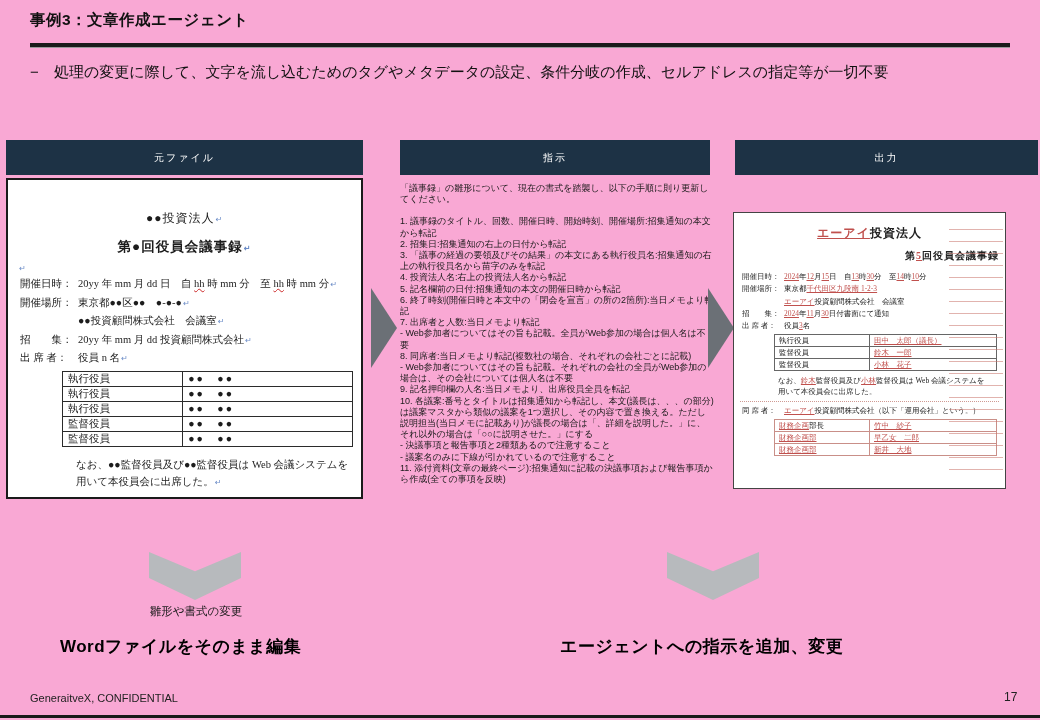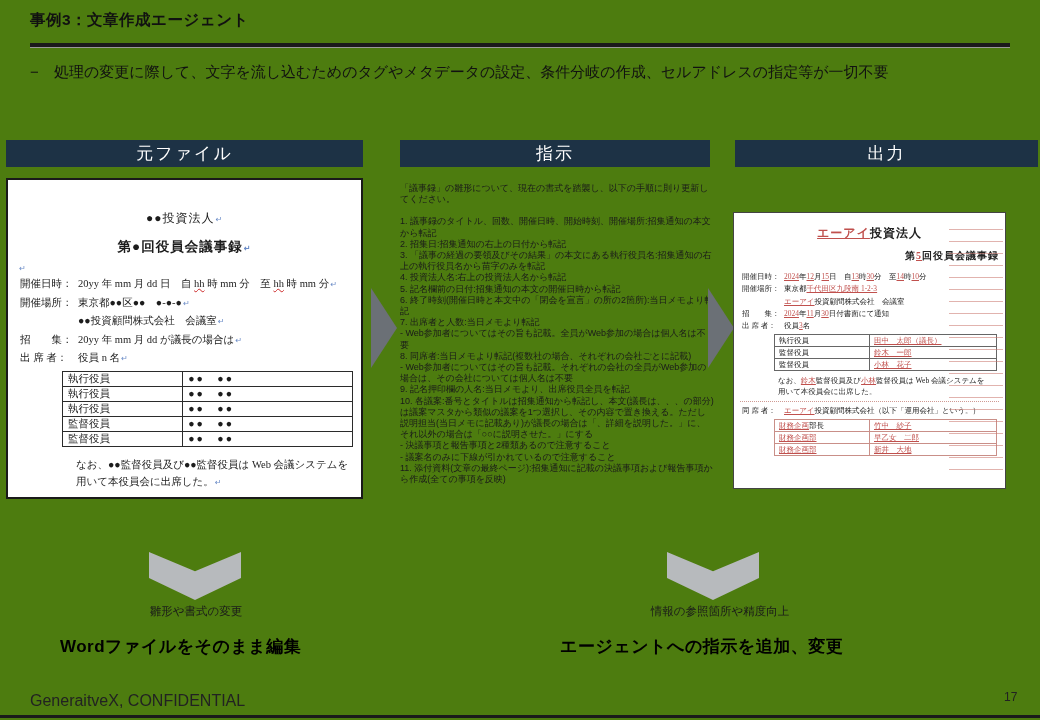--- a/index.html
+++ b/index.html
@@ -1,27 +1,27 @@
 <!DOCTYPE html>
 <html><head>
 <meta charset="utf-8">
 <style>
   html,body{margin:0;padding:0;background:#e8e8e8;}
-  .slide{position:relative;width:1040px;height:720px;background:#4d7c0f;
+  .slide{position:relative;width:1040px;height:720px;background:#f9a8d4;
          font-family:"Liberation Sans",sans-serif;color:#111;overflow:hidden;margin:0 auto;}
   .abs{position:absolute;}
 
   .title{left:30px;top:10px;font-size:15.5px;font-weight:bold;letter-spacing:.5px;}
   .title-rule{left:30px;top:43px;width:980px;height:4px;background:#1b1b1b;border-bottom:1px solid #9a9a9a;}
 
   .bullet{left:30px;top:61px;width:982px;font-size:15px;line-height:21px;display:flex;}
   .bullet .dash{flex:none;width:24px;}
 
-  .col-header{top:140px;height:27px;background:#1d3245;color:#fff;display:flex;
-              align-items:center;justify-content:center;font-size:17px;letter-spacing:2px;}
+  .col-header{top:140px;height:35px;background:#1d3245;color:#fff;display:flex;
+              align-items:center;justify-content:center;font-size:10px;letter-spacing:2px;}
   .h-source{left:6px;width:357px;}
   .h-instr{left:400px;width:310px;}
   .h-output{left:735px;width:303px;}
 
   
   .source-doc{left:6px;top:178px;width:357px;height:321px;background:#fff;border:2px solid #1a1a1a;
               font-family:"Liberation Serif",serif;color:#1c1c1c;box-sizing:border-box;padding:4px 8px;}
   .doc-company{text-align:center;margin-top:26px;font-size:12px;letter-spacing:1px;}
   .doc-title{text-align:center;margin-top:11px;font-size:13.5px;font-weight:bold;letter-spacing:1px;}
   .doc-blank{margin:8px 0 1px 2px;font-size:9px;height:10px;}
@@ -71,21 +71,21 @@
            clip-path:polygon(0 0,50% 40%,100% 0,100% 54%,50% 100%,0 54%);}
   .chev-left{left:149px;top:552px;}
   .chev-right{left:667px;top:552px;}
   .tag{top:557px;font-size:11.5px;color:#1a1a1a;text-align:center;margin-top:47px;}
   .tag-left{left:120px;width:152px;}
   .tag-right{left:618px;width:204px;}
   .statement{top:635px;font-weight:bold;font-size:17px;color:#000;letter-spacing:.5px;}
   .st-left{left:60px;}
   .st-right{left:560px;}
 
-  .footer-left{left:30px;top:692px;font-size:16px;color:#222;}
+  .footer-left{left:30px;top:692px;font-size:11px;color:#222;}
   .page-num{left:1004px;top:690px;font-size:12px;color:#222;}
   .bottom-rule{left:0;bottom:2px;width:1040px;height:3px;background:#1a1a1a;}
 </style>
 </head>
 <body>
 
 <div class="slide">
 
   <div class="abs title">事例3：文章作成エージェント</div>
   <div class="abs title-rule"></div>
@@ -110,21 +110,21 @@
     <div class="doc-field">
       <span class="lbl">開催場所：</span>
       <span><span>東京都●●区●●　●-●-●</span><span class="pil">↵</span></span>
     </div>
     <div class="doc-field">
       <span class="lbl"></span>
       <span><span>●●投資顧問株式会社　会議室</span><span class="pil">↵</span></span>
     </div>
     <div class="doc-field">
       <span class="lbl">招　　集：</span>
-      <span><span>20yy 年 mm 月 dd が議長の場合は</span><span class="pil">↵</span></span>
+      <span><span>20yy 年 mm 月 dd 投資顧問株式会社</span><span class="pil">↵</span></span>
     </div>
     <div class="doc-field">
       <span class="lbl">出 席 者：</span>
       <span><span>役員 n 名</span><span class="pil">↵</span></span>
     </div>
     <table class="src-table">
       <tbody>
           <tr>
             <td class="role">執行役員</td>
             <td class="nm">●●　●●</td>
@@ -236,20 +236,19 @@
             <td class="nm"><span class="c-red u">新井　大地</span></td>
           </tr>
     </tbody>
       </table>
     <div class="redlines"></div>
   </div>
 
   <div class="abs chevron chev-left"></div>
   <div class="abs chevron chev-right"></div>
   <div class="abs tag tag-left">雛形や書式の変更</div>
-  <div class="abs tag tag-right">情報の参照箇所や精度向上</div>
   <div class="abs statement st-left">Wordファイルをそのまま編集</div>
   <div class="abs statement st-right">エージェントへの指示を追加、変更</div>
 
   <div class="abs footer-left">GeneraitveX, CONFIDENTIAL</div>
   <div class="abs page-num">17</div>
   <div class="abs bottom-rule"></div>
 </div>
 
 </body></html>

